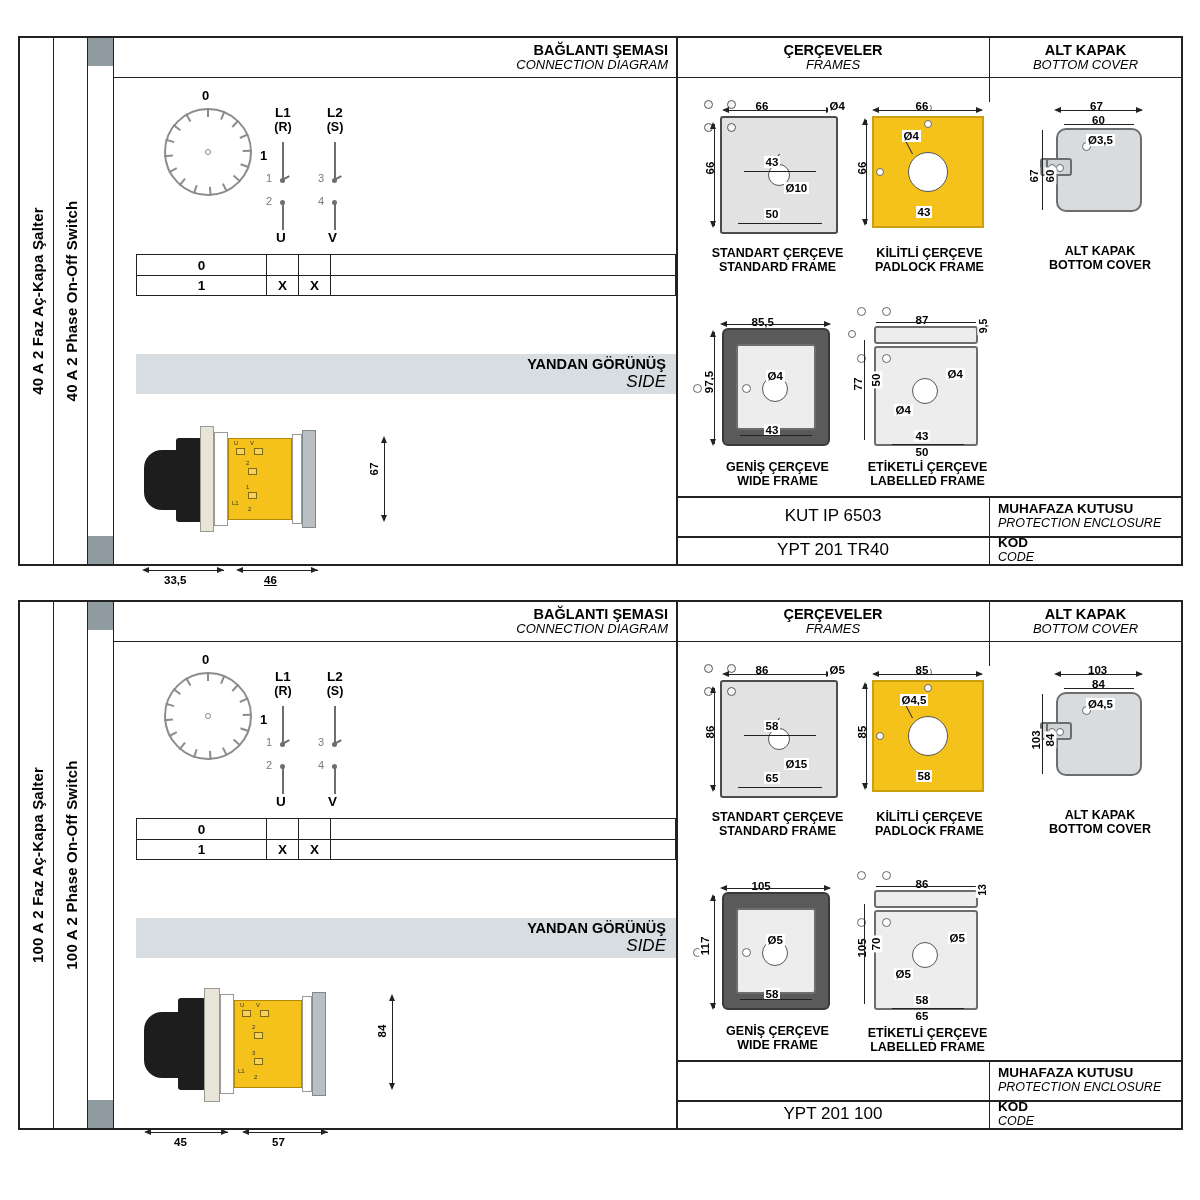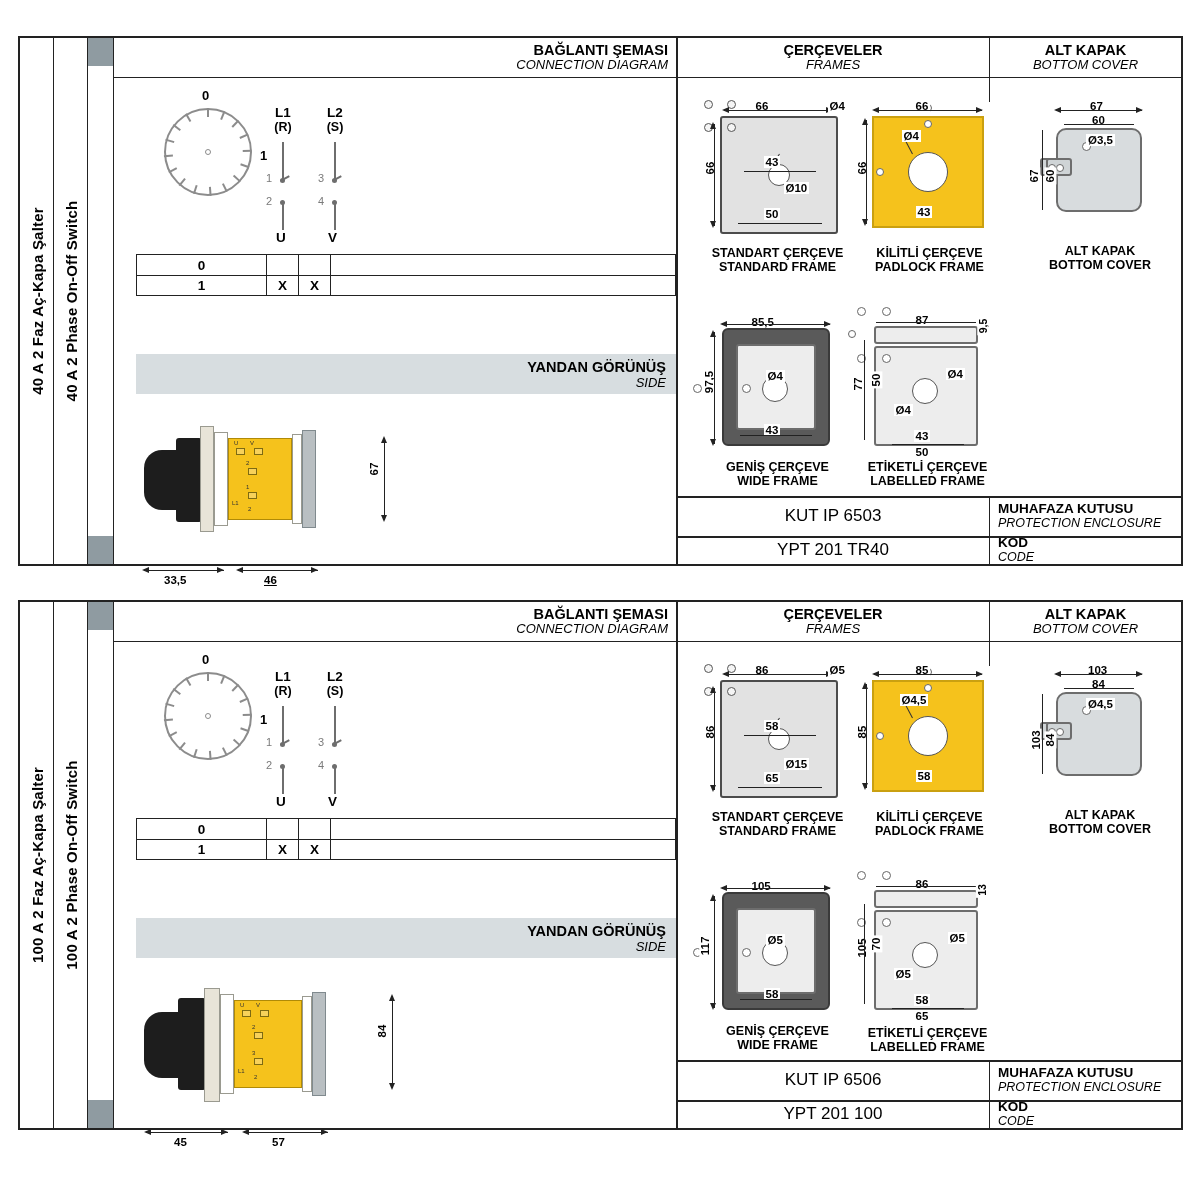--- a/index.html
+++ b/index.html
@@ -64,21 +64,21 @@
 
   
   .ttable { position: absolute; border: 1.5px solid #222; }
   .ttable .row { position: absolute; left: 0; right: 0; border-bottom: 1.5px solid #222; }
   .ttable .row:last-child { border-bottom: none; }
   .tt-c { position: absolute; top: 0; bottom: 0; display: flex; align-items: center; justify-content: center; font-size: 13.5px; font-weight: 700; border-right: 1.5px solid #222; }
 
   
   .band { position: absolute; background: #d7dde0; display: flex; flex-direction: column; align-items: flex-end; justify-content: center; padding-right: 10px; }
   .band .tr { font-size: 14.5px; font-weight: 700; }
-  .band .en { font-size: 13px; font-style: italic; }
+  .band .en { font-size: 17px; font-style: italic; }
 
   
   .sv { position: absolute; }
   .sv .knob { position: absolute; background: #1d1d1d; border-radius: 18px 4px 4px 18px; }
   .sv .knobnose { position: absolute; background: #1d1d1d; }
   .sv .plate { position: absolute; background: #e8e4d8; border: 1px solid #9a9a90; }
   .sv .gap { position: absolute; background: #fff; border: 1px solid #9a9a90; }
   .sv .yellow { position: absolute; background: #f5c21c; border: 1px solid #b08a06; }
   .sv .greyend { position: absolute; background: #b9bfc2; border: 1px solid #808a8e; }
   .sv .mini { position: absolute; font-size: 6px; color: #333; }
@@ -663,21 +663,20 @@
         <div class="caption" style="left:20px;top:166px;width:180px;">
           <div>ALT KAPAK</div>
           <div class="en">BOTTOM COVER</div>
         </div>
       </div>
 
       <div class="hline" style="left:563.5px;right:0;top:418px;"></div>
       <div class="hline" style="left:563.5px;right:0;top:458px;"></div>
       <div class="vline" style="left:874.5px;top:418px;bottom:0;"></div>
 
-      <div class="codeval" style="left:563.5px;width:311px;top:418px;height:40px;">KUT IP 6506</div>
       <div class="codelbl" style="left:876px;right:0;top:418px;height:40px;">
         <div class="tr">MUHAFAZA KUTUSU</div>
         <div class="en">PROTECTION ENCLOSURE</div>
       </div>
       <div class="codeval" style="left:563.5px;width:311px;top:458px;bottom:0;">YPT 201 100</div>
       <div class="codelbl" style="left:876px;right:0;top:458px;bottom:0;">
         <div class="tr">KOD</div>
         <div class="en">CODE</div>
       </div>
     </div>

